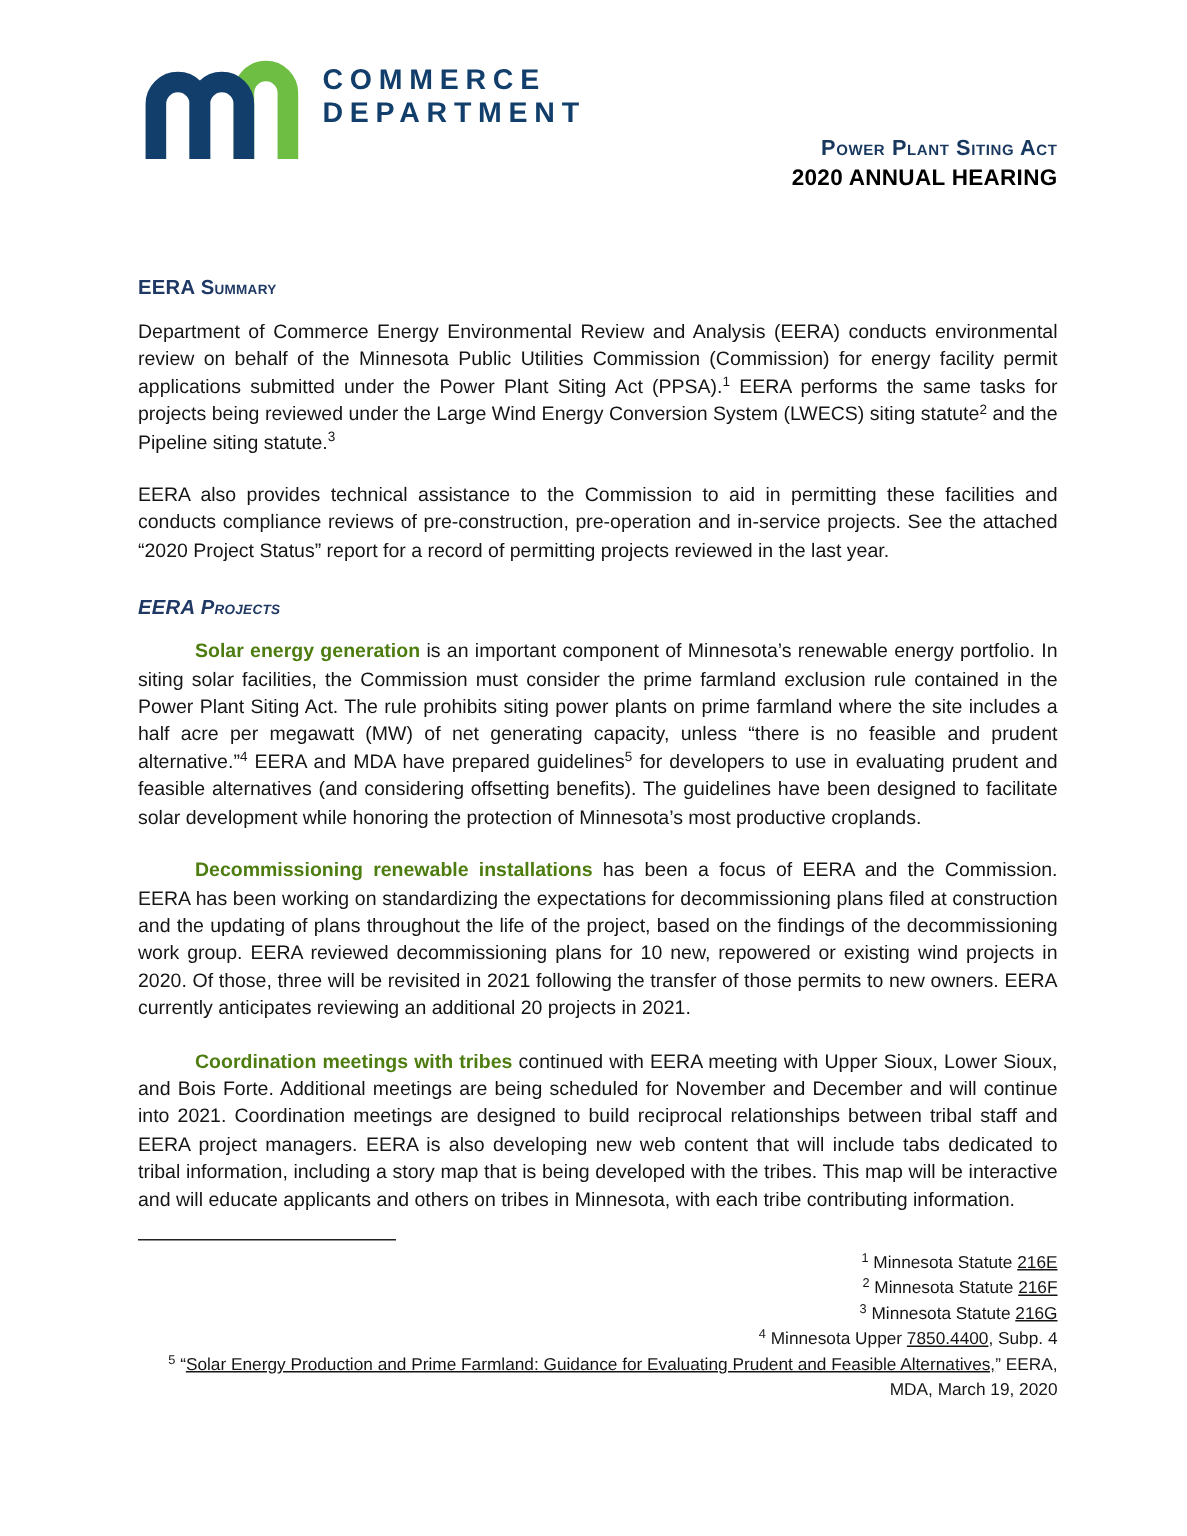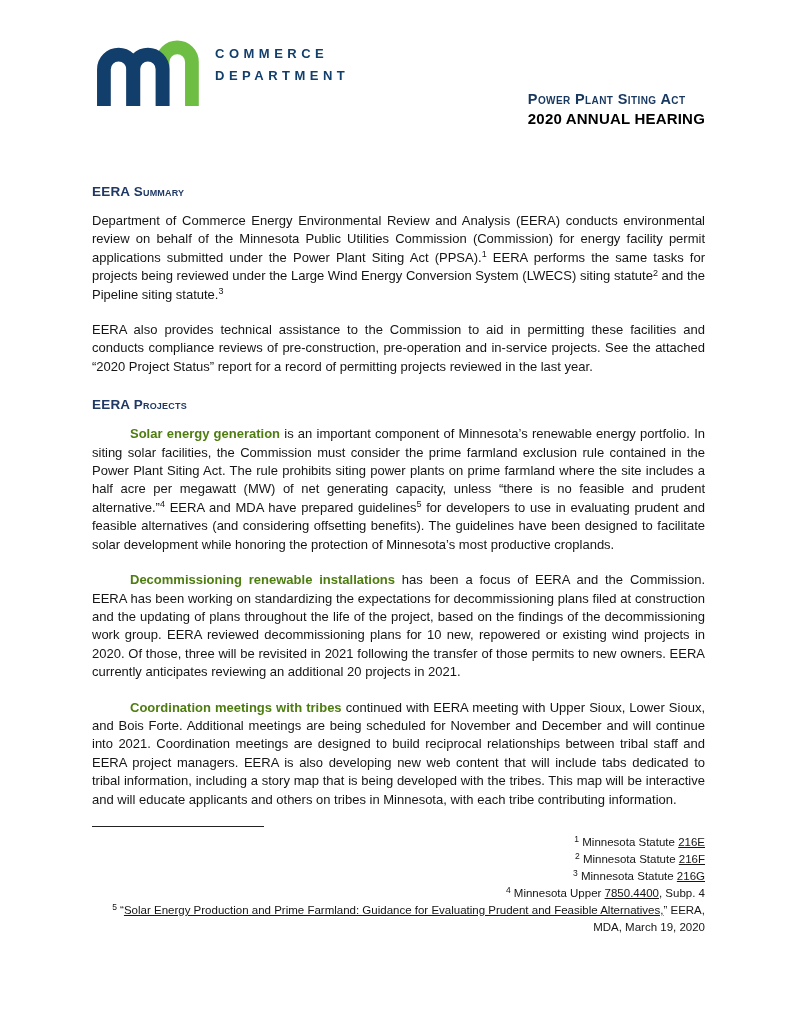--- a/index.html
+++ b/index.html
@@ -14,25 +14,25 @@
     overflow:hidden;
   }
   
   .header { display:flex; justify-content:space-between; align-items:flex-start; height:98px; }
   .brand { display:flex; align-items:flex-start; gap:13px; }
   .mn-mark svg { display:block; }
   .brand-text {
     margin-top:3px;
     color:#123e6b;
     font-weight:bold;
-    font-size:13px;
+    font-size:19px;
     line-height:22px;
     letter-spacing:4.5px;
   }
-  .doc-title { text-align:left; margin-top:51px; white-space:nowrap; }
+  .doc-title { text-align:right; margin-top:51px; white-space:nowrap; }
   .doc-title .t1 {
     font-variant:small-caps;
     color:#17375e;
     font-weight:bold;
     font-size:14.5px;
     letter-spacing:0.4px;
   }
   .doc-title .t2 {
     color:#000000;
     font-weight:bold;
@@ -43,21 +43,21 @@
   
   .sect {
     font-variant:small-caps;
     color:#1f3864;
     font-weight:bold;
     font-size:13.5px;
     letter-spacing:0.2px;
     margin:0 0 13px 0;
   }
   .sect-summary { margin-top:46px; }
-  .sect-projects { margin-top:21px; }
+  .sect-projects { margin-top:21px;font-style:italic; }
   .para {
     font-size:13px;
     line-height:18.4px;
     text-align:justify;
     margin:0 0 17px 0;
   }
   .lead { font-weight:bold; color:#4d7c0f;margin-left:38px; }
   .bseg { font-weight:normal; }
   .sup { font-size:9px; position:relative; top:-4.5px; line-height:0; }
   

